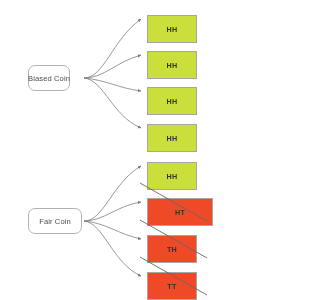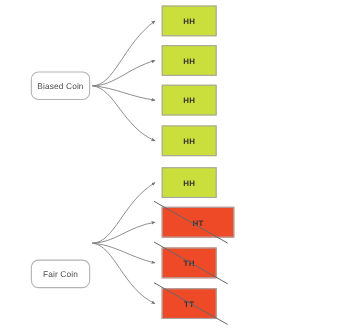--- a/index.html
+++ b/index.html
@@ -37,20 +37,21 @@
     position:absolute;
     box-sizing:border-box;
     display:flex;
     align-items:center;
     justify-content:center;
     font-size:7.2px;
     font-weight:bold;
     color:#333333;
     letter-spacing:.3px;
     border:1px solid #a6a6a6;
+    margin-top:10px;
   }
   .outcome-box.green{ background:#cbdf3c; }
   .outcome-box.red{ background:#ef4a28; }
   .strike{
     position:absolute;
     left:0;top:0;
     width:238px;height:300px;
     pointer-events:none;
   }
 </style>
@@ -71,24 +72,24 @@
         <path d="M84,78 C106,80 118,88 141,91" fill="none" stroke="#808080" stroke-width="0.8" marker-end="url(#arrowhead)"></path>
         <path d="M84,78 C104,80 112,116 141,128" fill="none" stroke="#808080" stroke-width="0.8" marker-end="url(#arrowhead)"></path>
         <path d="M84,221 C104,221 112,183 141,166" fill="none" stroke="#808080" stroke-width="0.8" marker-end="url(#arrowhead)"></path>
         <path d="M84,221 C104,221 116,206 141,202" fill="none" stroke="#808080" stroke-width="0.8" marker-end="url(#arrowhead)"></path>
         <path d="M84,221 C106,223 118,234 141,239" fill="none" stroke="#808080" stroke-width="0.8" marker-end="url(#arrowhead)"></path>
         <path d="M84,221 C104,223 112,263 141,276" fill="none" stroke="#808080" stroke-width="0.8" marker-end="url(#arrowhead)"></path>
       </g>
   </svg>
 
   <div id="nodes-layer">
-      <div class="source-node" style="left: 28px; top: 65px; width: 54px; height: 26px;">
+      <div class="source-node" style="left: 28px; top: 65px; width: 42px; height: 26px;">
         <span>Biased Coin</span>
       </div>
-      <div class="source-node" style="left: 28px; top: 208px; width: 54px; height: 26px; margin-top: 28px;">
+      <div class="source-node" style="left: 28px; top: 208px; width: 54px; height: 26px;">
         <span>Fair Coin</span>
       </div>
       <div class="outcome-box green" style="left: 147px; top: 5px; width: 50px; height: 28px;">
         <span>HH</span>
       </div>
       <div class="outcome-box green" style="left: 147px; top: 41px; width: 50px; height: 28px;">
         <span>HH</span>
       </div>
       <div class="outcome-box green" style="left: 147px; top: 77px; width: 50px; height: 28px;">
         <span>HH</span>

